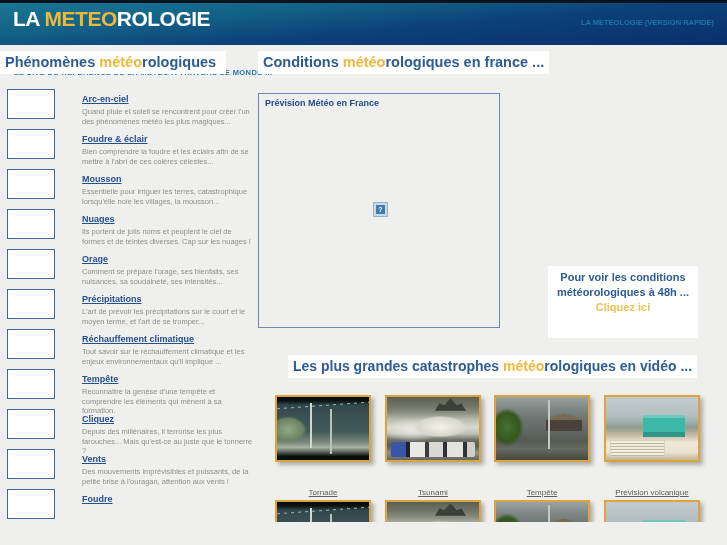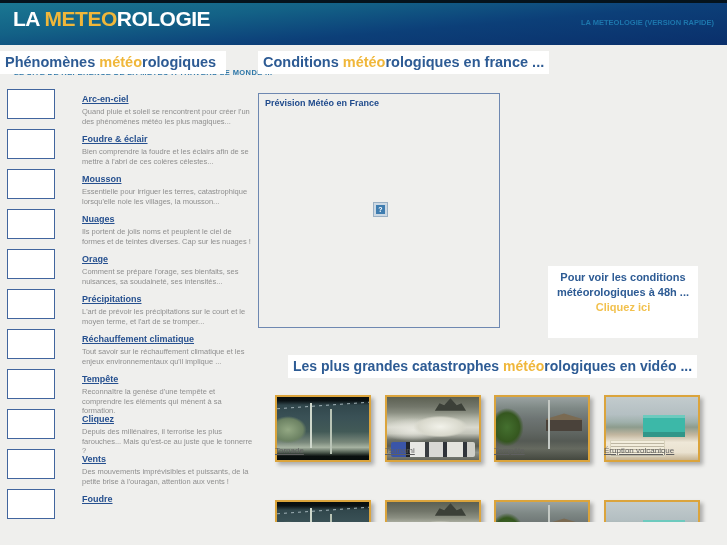--- a/index.html
+++ b/index.html
@@ -44,21 +44,21 @@
   
   #promo{position:absolute;left:548px;top:266px;width:150px;background:#ffffff;text-align:center;
     padding:4px 2px 23px 2px;box-sizing:border-box;font-size:11px;font-weight:bold;color:#2d5b94;line-height:15px;}
   #promo .cta{color:#f2c14e;text-decoration:none;cursor:pointer;display:inline-block;}
 
   
   .vthumb{position:absolute;width:92px;height:63px;border:2px solid #dba43c;box-shadow:3px 3px 4px rgba(0,0,0,.28);
     overflow:hidden;cursor:pointer;}
   .vrow1{top:395px;} .vrow2{top:500px;}
   .vcol1{left:275px;} .vcol2{left:385px;} .vcol3{left:494px;} .vcol4{left:604px;}
-  .vcaption{position:absolute;top:446px;width:96px;text-align:left;font-size:8px;color:#5f5f5f;
+  .vcaption{position:absolute;top:488px;width:96px;text-align:center;font-size:8px;color:#5f5f5f;
     text-decoration:underline;cursor:pointer;}
 
   
   .art{position:relative;width:100%;height:100%;}
   .art-tornade{background:
     radial-gradient(ellipse 30px 22px at 12% 52%, #93a883 0%, #6c8263 50%, rgba(0,0,0,0) 62%),
     linear-gradient(180deg,#070d0d 0%,#0b1214 6%,#31474c 13%,#3a5156 32%,#425a57 55%,#79887b 72%,#a7b3a2 80%,#4f5c50 88%,#0a100f 94%,#070d0d 100%);}
   .art-tornade::before{content:"";position:absolute;left:36%;top:9%;width:2px;height:72%;background:#cfd8cc;
     box-shadow:20px 6px 0 #b9c4b6;}
   .art-tornade::after{content:"";position:absolute;left:0;right:0;top:13%;height:1px;
@@ -204,21 +204,21 @@
   <div class="vthumb vrow1 vcol3">
       <div class="art art-tempete"></div>
     </div>
   <div class="vthumb vrow1 vcol4">
       <div class="art art-eruption"></div>
     </div>
 
   <a class="vcaption vcol1">Tornade</a>
   <a class="vcaption vcol2">Tsunami</a>
   <a class="vcaption vcol3">Tempête</a>
-  <a class="vcaption vcol4">Éruption volcanique</a>
+  <a class="vcaption vcol4">Prévision volcanique</a>
 
   <div class="vthumb vrow2 vcol1">
       <div class="art art-tornade"></div>
     </div>
   <div class="vthumb vrow2 vcol2">
       <div class="art art-tsunami"></div>
     </div>
   <div class="vthumb vrow2 vcol3">
       <div class="art art-tempete"></div>
     </div>

